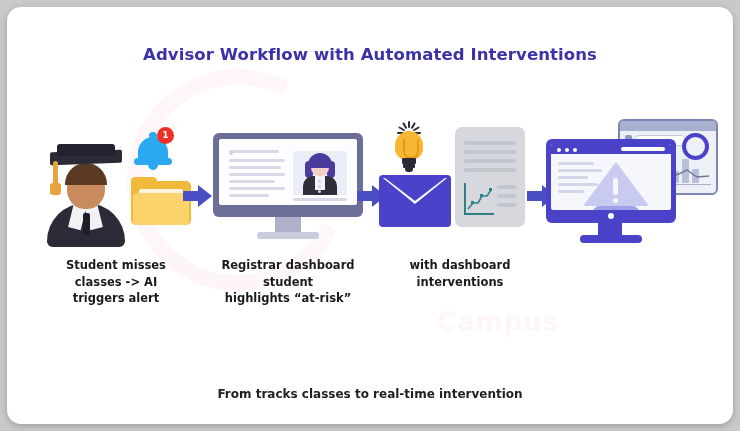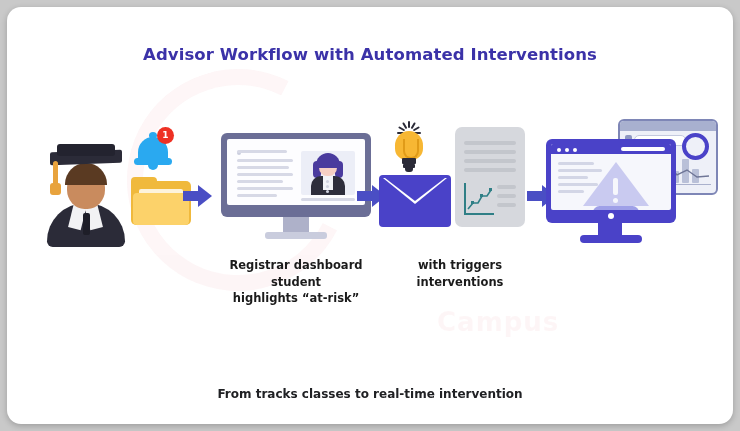--- a/index.html
+++ b/index.html
@@ -36,21 +36,21 @@
   }
 
   .step{position:absolute;top:110px;width:170px;}
   .art{position:relative;height:130px;}
   .cap{
     margin-top:10px;text-align:center;
     font-size:11.5px;font-weight:700;color:#1b1b1b;line-height:1.45;
   }
 
   .s1{left:24px;}
-  .s2{left:204px;}
+  .s2{left:196px;}
   .s3{left:368px;}
   .s4{left:537px;width:190px;}
 
   .arrow{position:absolute;top:178px;width:32px;height:22px;}
   .a1{left:176px;} .a2{left:350px;} .a3{left:520px;}
   .arrow .shaft{position:absolute;left:0;top:6px;width:17px;height:10px;background:#4a4ec4;}
   .arrow .head{position:absolute;left:15px;top:0;width:0;height:0;
     border-top:11px solid transparent;border-bottom:11px solid transparent;border-left:14px solid #4a4ec4;}
 
   
@@ -178,20 +178,25 @@
           <div class="lip"></div>
           <div class="clap"></div>
         <div class="badge">1</div>
       </div>
       <div class="folder">
         <div class="tab"></div>
           <div class="back"></div>
           <div class="sheet"></div>
           <div class="front"></div>
       </div>
+    </div>
+    <div class="cap">
+      <div>Student misses</div>
+      <div>classes -&gt; AI</div>
+      <div>triggers alert</div>
     </div>
   </div>
 
   <div class="arrow a1">
     <div class="shaft"></div>
       <div class="head"></div>
   </div>
 
   <div class="step s2">
     <div class="art">
@@ -268,21 +273,21 @@
           <svg width="28" height="30" viewBox="0 0 28 30">
             <polyline points="2,26 7,20 12,20 16,13 21,13 25,7" fill="none" stroke="#2f7f86" stroke-width="1.6"></polyline>
             <rect x="5" y="18" width="3" height="3" fill="#2f7f86"></rect>
             <rect x="14" y="11" width="3" height="3" fill="#2f7f86"></rect>
             <rect x="23" y="5" width="3" height="3" fill="#2f7f86"></rect>
           </svg>
         </div>
       </div>
     </div>
     <div class="cap">
-      <div>with triggers</div>
+      <div>with dashboard</div>
       <div>interventions</div>
     </div>
   </div>
 
   <div class="arrow a3">
     <div class="shaft"></div>
       <div class="head"></div>
   </div>
 
   <div class="step s4">

